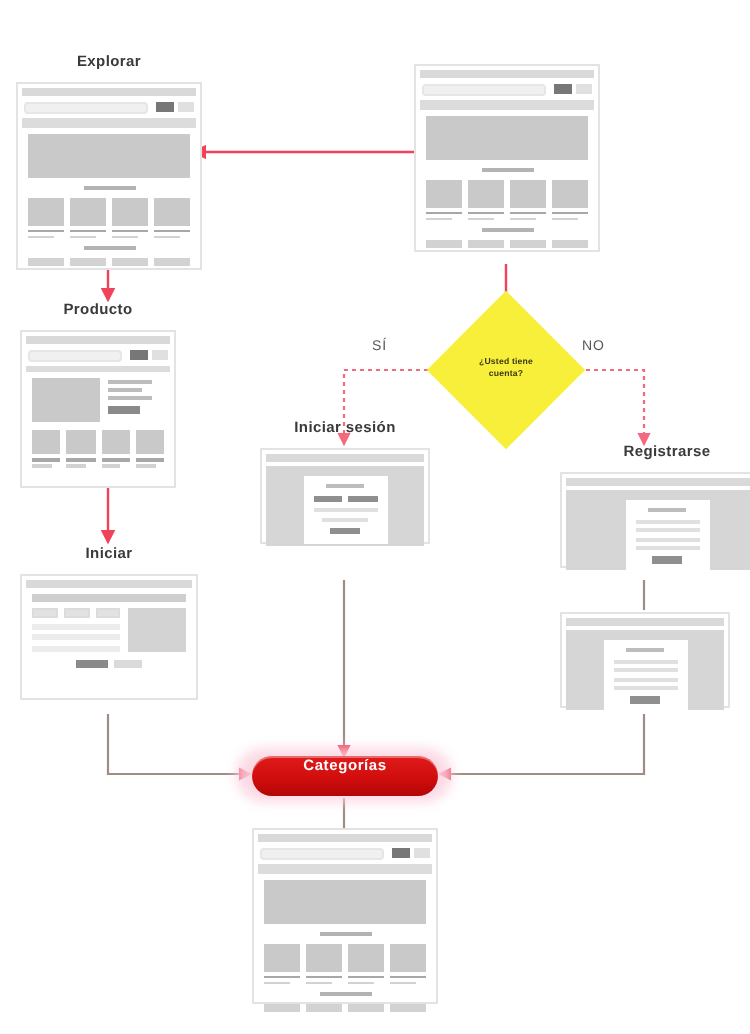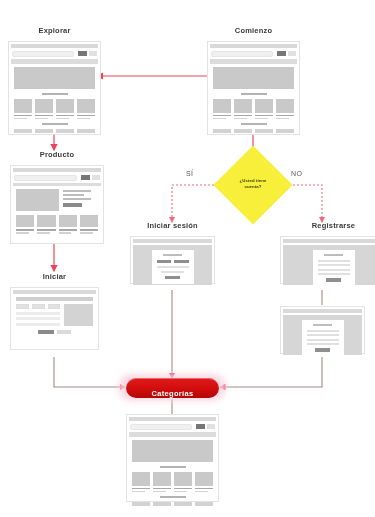--- a/index.html
+++ b/index.html
@@ -83,21 +83,21 @@
 
   
   .pill-glow{
     position:absolute;border-radius:18px;
     background:#fbd3e0;filter:blur(3px);opacity:.85;
   }
   .pill{
     position:absolute;border-radius:16px;
     background:linear-gradient(180deg,#e01a1a 0%,#d10d0d 55%,#b30606 100%);
     box-shadow:inset 0 1px 0 rgba(255,255,255,.35);
-    display:flex;align-items:flex-end;justify-content:center;
+    display:flex;align-items:flex-start;justify-content:center;
   }
   .pill span{
     color:#ffffff;font-size:7.5px;font-weight:bold;letter-spacing:.3px;
   }
 </style>
 </head>
 <body>
 
 <div class="canvas">
 
@@ -197,21 +197,20 @@
       <div class="wf-footbar">
         <span></span>
         <span></span>
         <span></span>
         <span></span>
       </div>
     </div>
   </div>
 
   <div class="node" style="left:207px;top:26px;width:93px;">
-    <div class="node-title">Comienzo</div>
     <div class="wf" style="margin-top:6px;height:94px;">
       <div class="wf-topbar"></div>
       <div class="wf-nav">
         <div class="wf-searchbar"></div>
         <div class="wf-navbtn-dark"></div>
         <div class="wf-navbtn-light"></div>
       </div>
       <div class="wf-band"></div>
       <div class="wf-hero"></div>
       <div class="wf-rule"></div>
@@ -240,21 +239,21 @@
       <div class="wf-rule"></div>
       <div class="wf-footbar">
         <span></span>
         <span></span>
         <span></span>
         <span></span>
       </div>
     </div>
   </div>
 
-  <div class="node" style="left:10px;top:150px;width:94px;">
+  <div class="node" style="left:10px;top:150px;width:78px;">
     <div class="node-title">Producto</div>
     <div class="wf" style="margin-top:6px;height:79px;">
       <div class="wf-topbar"></div>
       <div class="wf-nav">
         <div class="wf-searchbar"></div>
         <div class="wf-navbtn-dark"></div>
         <div class="wf-navbtn-light"></div>
       </div>
       <div class="wf-band" style="height:3px;"></div>
       <div class="wf-prod-row">
@@ -319,21 +318,21 @@
   <div style="position:absolute;left:225px;top:157px;width:56px;height:56px;">
     <div class="diamond"></div>
     <div class="diamond-label" style="left:-1px;top:21px;">
       <div>¿Usted tiene</div>
       <div>cuenta?</div>
     </div>
   </div>
   <div class="branch-label" style="left:186px;top:170px;">SÍ</div>
   <div class="branch-label" style="left:291px;top:170px;">NO</div>
 
-  <div class="node" style="left:130px;top:221px;width:85px;">
+  <div class="node" style="left:130px;top:209px;width:85px;">
     <div class="node-title">Iniciar sesión</div>
     <div class="wf" style="margin-top:6px;height:48px;">
       <div class="wf-topbar" style="margin:2px 2px 0 2px;"></div>
       <div class="wf-form-wrap">
         <div class="wf-form-card">
           <div class="wf-form-title"></div>
           <div class="wf-form-two">
             <span></span>
             <span></span>
           </div>

